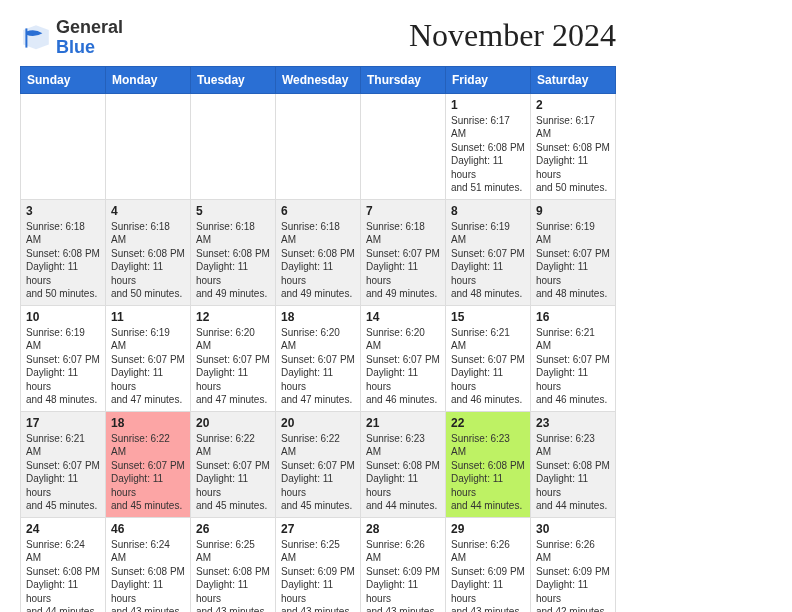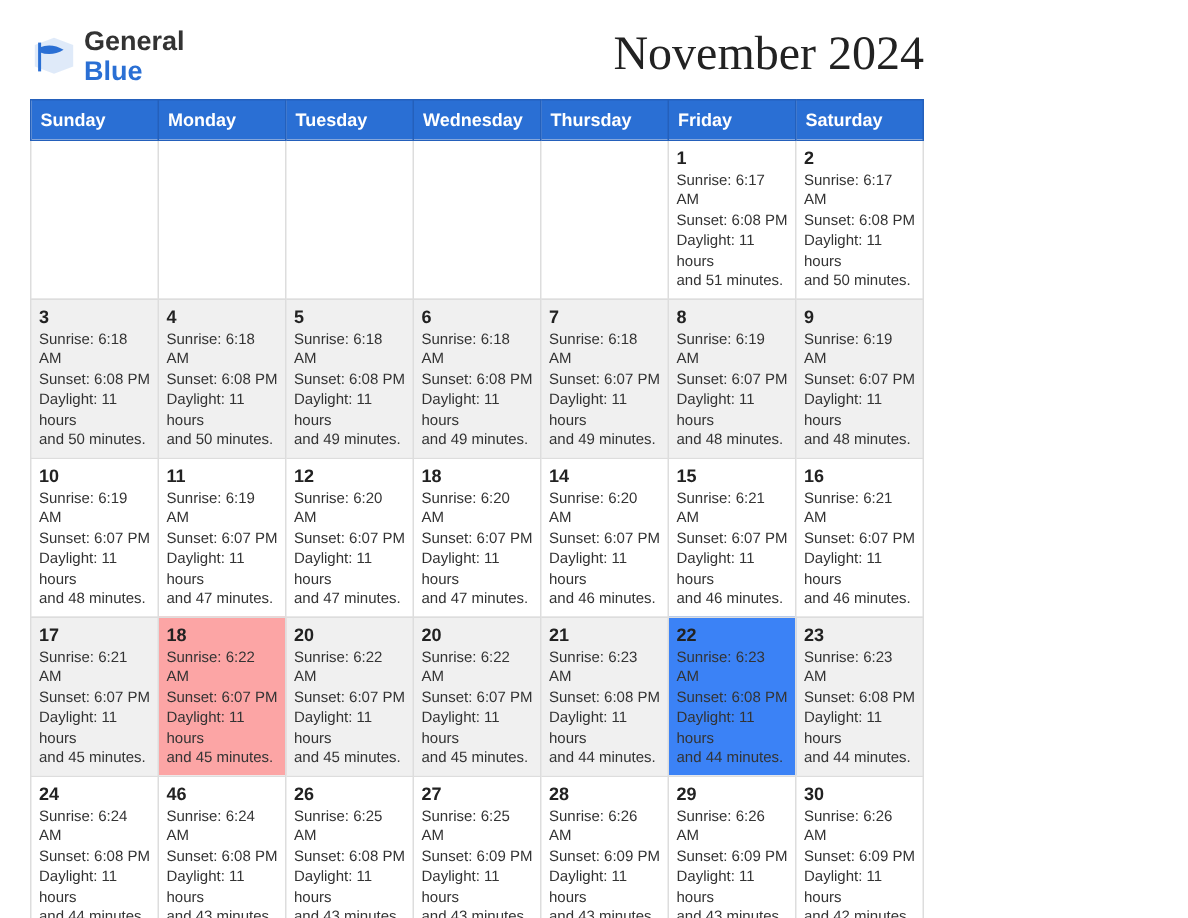--- a/index.html
+++ b/index.html
@@ -220,21 +220,21 @@
             <div class="day-info">Sunrise: 6:22 AM<br>Sunset: 6:07 PM<br>Daylight: 11 hours<br>and 45 minutes.</div>
           </td>
           <td style="background: rgb(240, 240, 240);">
             <span class="day-num">20</span>
             <div class="day-info">Sunrise: 6:22 AM<br>Sunset: 6:07 PM<br>Daylight: 11 hours<br>and 45 minutes.</div>
           </td>
           <td style="background: rgb(240, 240, 240);">
             <span class="day-num">21</span>
             <div class="day-info">Sunrise: 6:23 AM<br>Sunset: 6:08 PM<br>Daylight: 11 hours<br>and 44 minutes.</div>
           </td>
-          <td style="background: #3b82f6;">
+          <td style="background: #bef264;">
             <span class="day-num">22</span>
             <div class="day-info">Sunrise: 6:23 AM<br>Sunset: 6:08 PM<br>Daylight: 11 hours<br>and 44 minutes.</div>
           </td>
           <td style="background: rgb(240, 240, 240);">
             <span class="day-num">23</span>
             <div class="day-info">Sunrise: 6:23 AM<br>Sunset: 6:08 PM<br>Daylight: 11 hours<br>and 44 minutes.</div>
           </td>
         </tr>
         <tr style="background: rgb(255, 255, 255);">
           <td>

